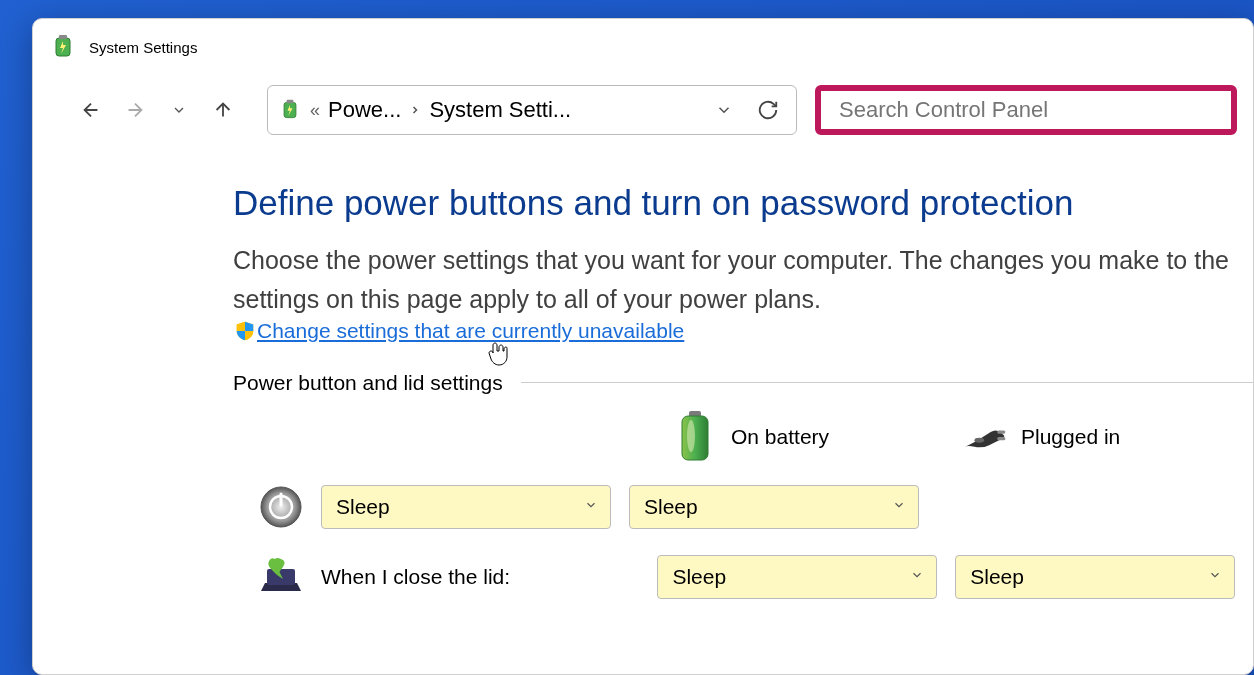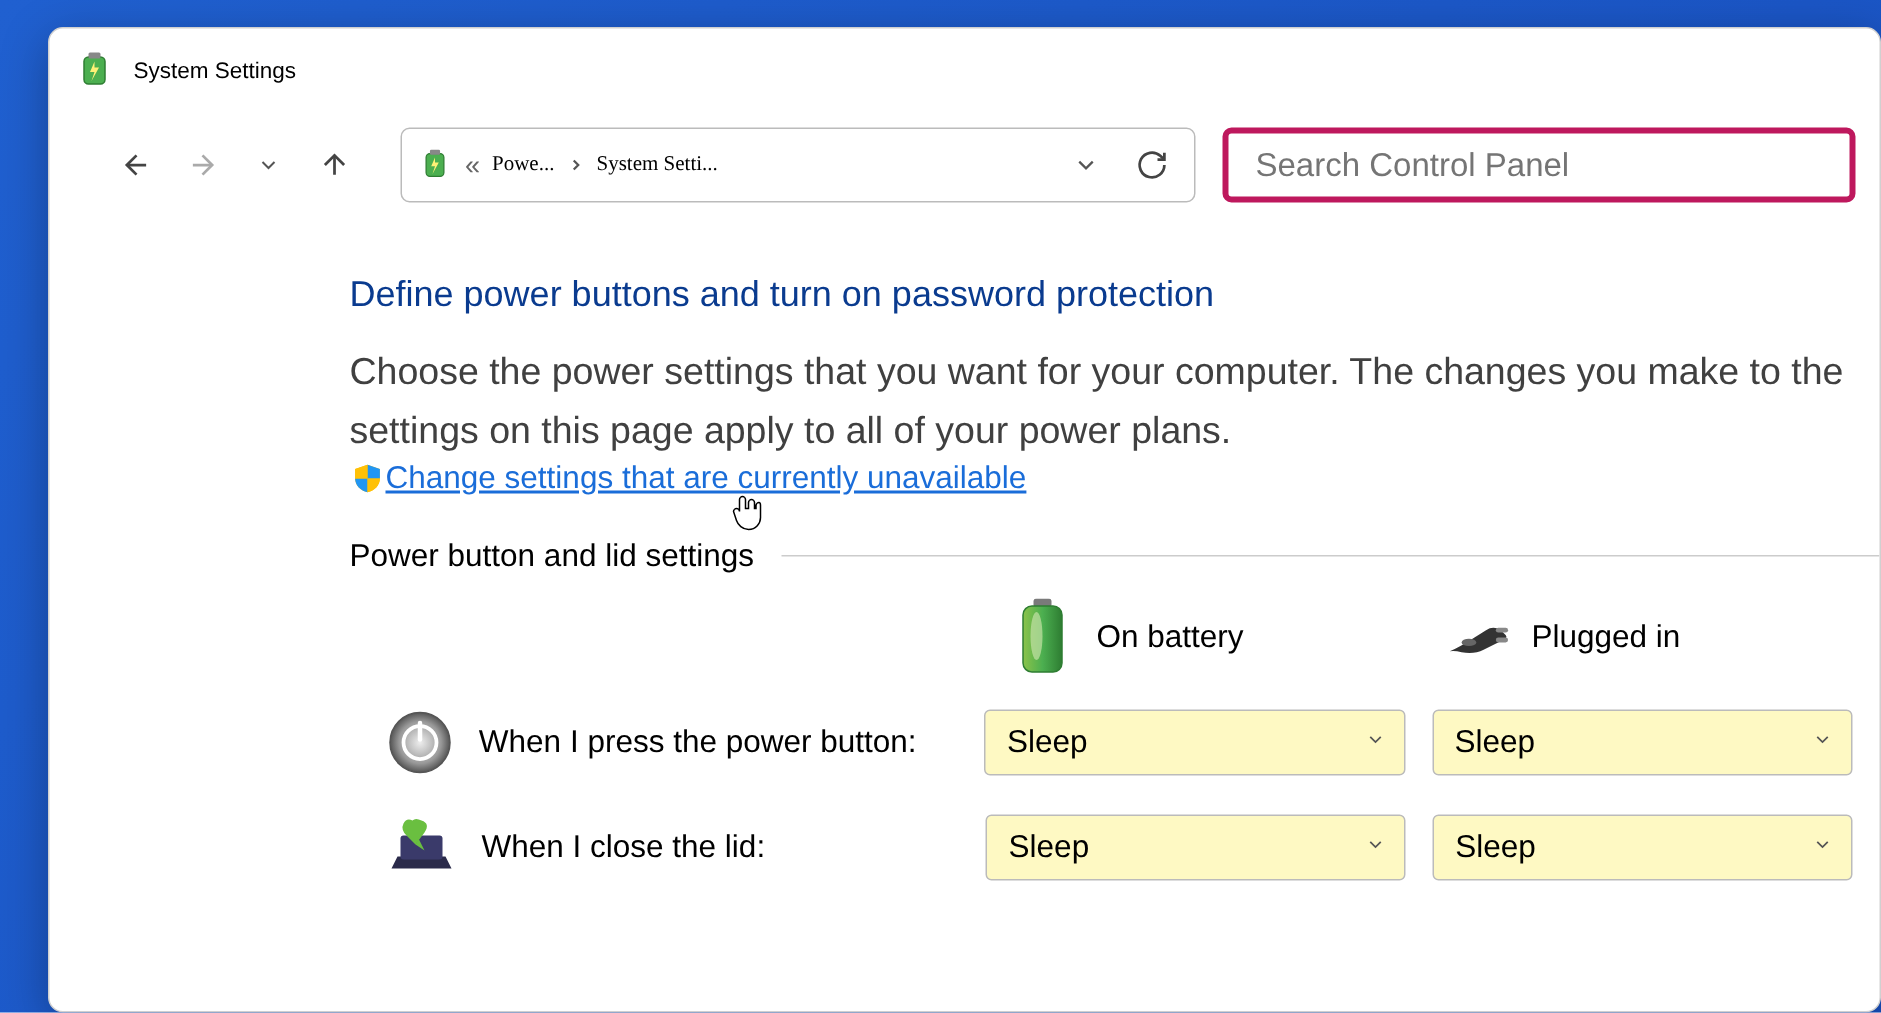--- a/index.html
+++ b/index.html
@@ -67,61 +67,60 @@
       height: 50px;
       border: 1px solid #bbb;
       border-radius: 6px;
       display: flex;
       align-items: center;
       padding: 0 10px;
       gap: 8px;
     }
     .addr-icon { width: 24px; height: 24px; display:flex; align-items:center; justify-content:center;}
     .addr-segment {
-      font-size: 14px;
+      font-size: 22px;
       color: #000;
       white-space: nowrap;
-      font-family: Liberation Serif, serif;
     }
     .addr-sep {
       font-size: 18px;
       color: #666;
     }
     .addr-spacer { flex: 1; }
     .addr-btn {
       width: 36px;
       height: 36px;
       display: flex;
       align-items: center;
       justify-content: center;
       cursor: pointer;
     }
     .searchbar {
       flex: 1;
       margin-left: 14px;
       height: 50px;
-      border: 4px solid #be185d;
+      border: 6px solid #be185d;
       border-radius: 6px;
       display: flex;
       align-items: center;
       padding: 0 18px;
     }
     .searchbar input {
       border: none;
       outline: none;
       font-size: 22px;
       color: #777;
       width: 100%;
       background: transparent;
     }
     .content {
       padding: 30px 0 0 200px;
     }
     .page-heading {
-      font-size: 24px;
+      font-size: 35px;
       color: #0a3b8f;
       font-weight: 400;
       margin-bottom: 18px;
     }
     .page-desc {
       font-size: 25px;
       color: #404040;
       line-height: 1.55;
       max-width: 1050px;
     }
@@ -362,21 +361,20 @@
             <radialGradient id="pb">
                 <stop offset="0%" stop-color="#eee"></stop>
                 <stop offset="70%" stop-color="#999"></stop>
                 <stop offset="100%" stop-color="#555"></stop>
               </radialGradient>
           </defs>
           <circle cx="22" cy="22" r="11" fill="none" stroke="#fff" stroke-width="2.5"></circle>
           <line x1="22" y1="9" x2="22" y2="20" stroke="#fff" stroke-width="3" stroke-linecap="round"></line>
         </svg>
       </span>
-      <span class="row-label">When I press the power button:</span>
       <div class="select-box">
         <span>Sleep</span>
         <span class="chev">
           <svg width="14" height="14" viewBox="0 0 24 24" fill="none" stroke="#555" stroke-width="2">
               <path d="M6 9L12 15L18 9"></path>
             </svg>
         </span>
       </div>
       <div class="select-box">
         <span>Sleep</span>

